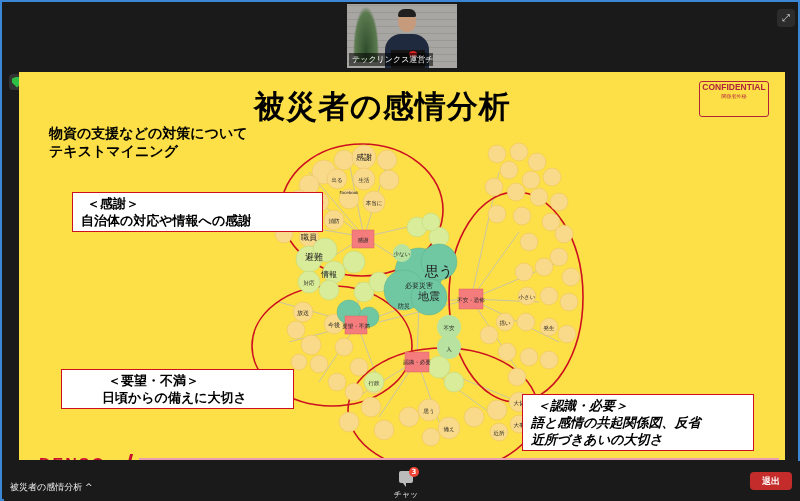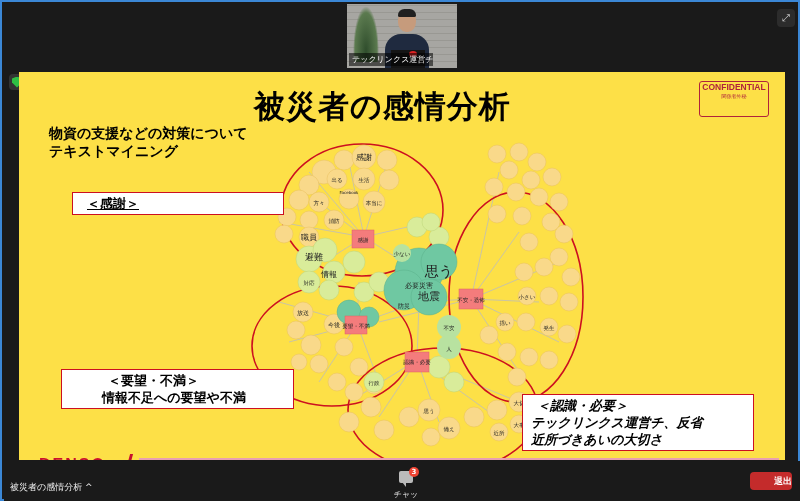--- a/index.html
+++ b/index.html
@@ -33,21 +33,21 @@
   .footer-logo { position: absolute; left: 20px; top: 384px; color: #c8102e; font-weight: bold; font-size: 16px; letter-spacing: 2px; font-family: "Liberation Sans", sans-serif; }
   .footer-line { position: absolute; left: 120px; top: 386px; width: 640px; height: 2px; background: #e8a0b0; }
   .footer-slash { position: absolute; left: 110px; top: 382px; width: 3px; height: 8px; background: #c8102e; transform: skewX(-15deg); }
   .bottom-bar { position: absolute; left: 2px; top: 459px; width: 796px; height: 40px; background: #1a1a1a; }
   .audio { position: absolute; left: 6px; top: 20px; color: #eee; font-size: 9px; }
   .chat { position: absolute; left: 387px; top: 4px; width: 30px; text-align: center; color: #eee; }
   .chat .icon { width: 14px; height: 12px; background: #bbb; border-radius: 2px; margin: 6px auto 0; position: relative; }
   .chat .icon::after { content: ""; position: absolute; left: 3px; bottom: -4px; border-left: 4px solid transparent; border-top: 5px solid #bbb; }
   .chat .badge { position: absolute; left: 18px; top: 2px; width: 10px; height: 10px; border-radius: 50%; background: #e43; color: #fff; font-size: 7px; line-height: 10px; text-align: center; font-weight: bold; }
   .chat .label { font-size: 8px; margin-top: 6px; }
-  .leave { position: absolute; left: 746px; top: 11px; width: 42px; height: 18px; background: #c42b2b; color: #fff; border-radius: 4px; font-size: 9px; font-weight: bold; text-align: right; line-height: 18px; }
+  .leave { position: absolute; left: 746px; top: 11px; width: 42px; height: 18px; background: #c42b2b; color: #fff; border-radius: 4px; font-size: 9px; font-weight: bold; text-align: center; line-height: 18px; }
 </style>
 </head>
 <body>
 
 <div class="frame">
 
   <div class="video">
     <div class="wall"></div>
     <div class="plant"></div>
     <div class="person-body"></div>
@@ -252,33 +252,34 @@
         <text x="500" y="333">大切</text>
           <text x="500" y="355">大事</text>
           <text x="480" y="363">近所</text>
         <text x="508" y="227">小さい</text>
           <text x="486" y="253">揺い</text>
           <text x="530" y="258">発生</text>
       </g>
     </svg>
 
 
-    <div class="box" style="left:53px; top:120px; width:212px;text-decoration:underline;">
+    <div class="box" style="left:53px; top:120px; width:251px;">
       <div class="head">＜感謝＞</div>
+      <div>自治体の対応や情報への感謝</div>
     </div>
 
 
     <div class="box" style="left:42px; top:297px; width:233px;padding-left:40px;">
       <div class="head">＜要望・不満＞</div>
-      <div>情報不足への要望や不満</div>
+      <div>日頃からの備えに大切さ</div>
     </div>
 
     <div class="box" style="left:503px; top:322px; width:232px;font-style:italic;">
       <div class="head">＜認識・必要＞</div>
-      <div>テックリンクス運営チ、反省</div>
+      <div>語と感情の共起関係図、反省</div>
       <div>近所づきあいの大切さ</div>
     </div>
 
     <div class="footer-logo">DENSO</div>
     <div class="footer-slash"></div>
     <div class="footer-line"></div>
   </div>
 
   <div class="bottom-bar">
     <div class="audio">

